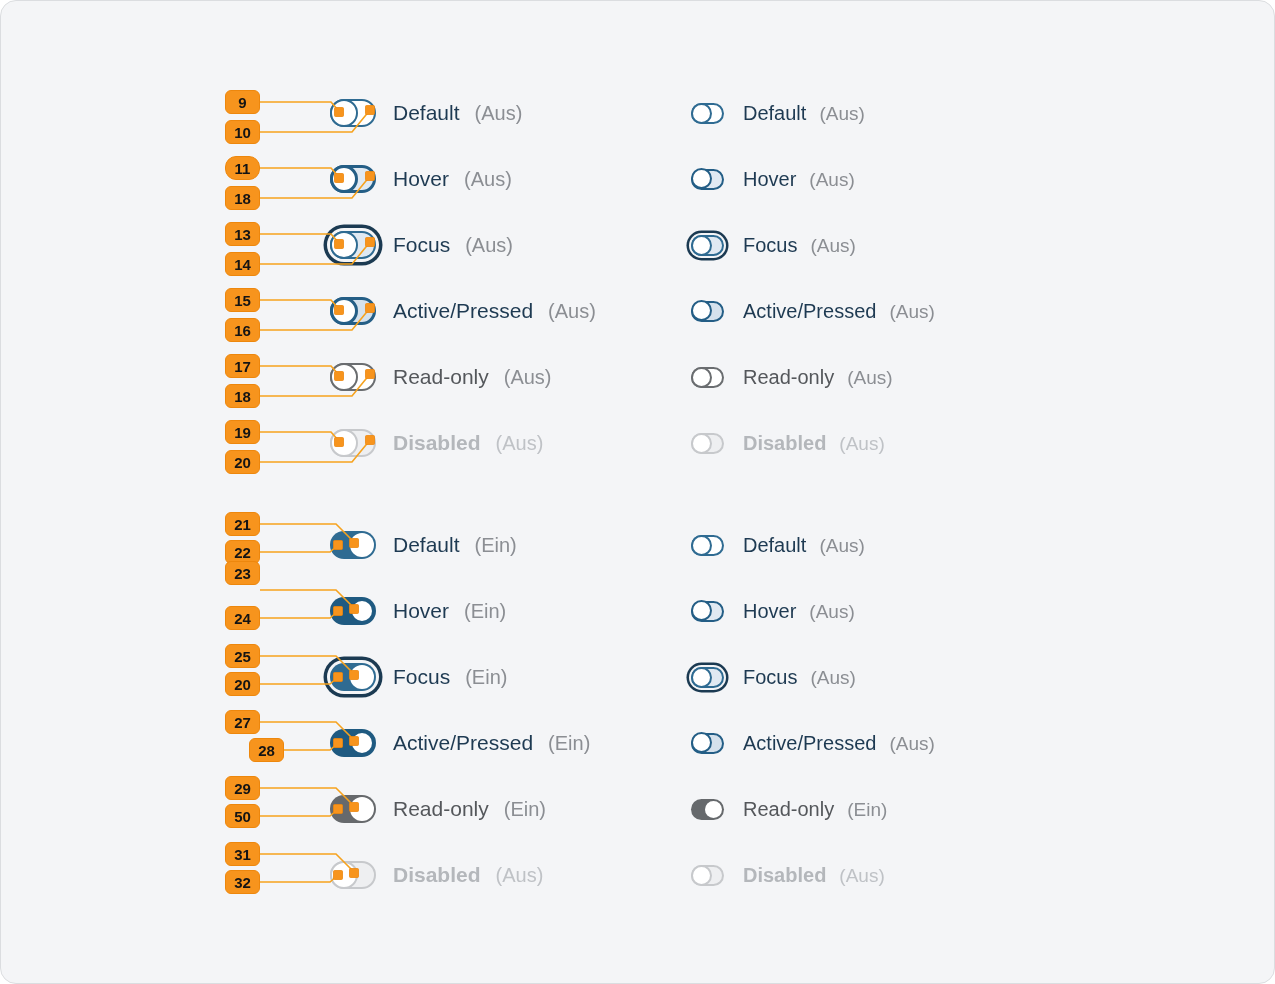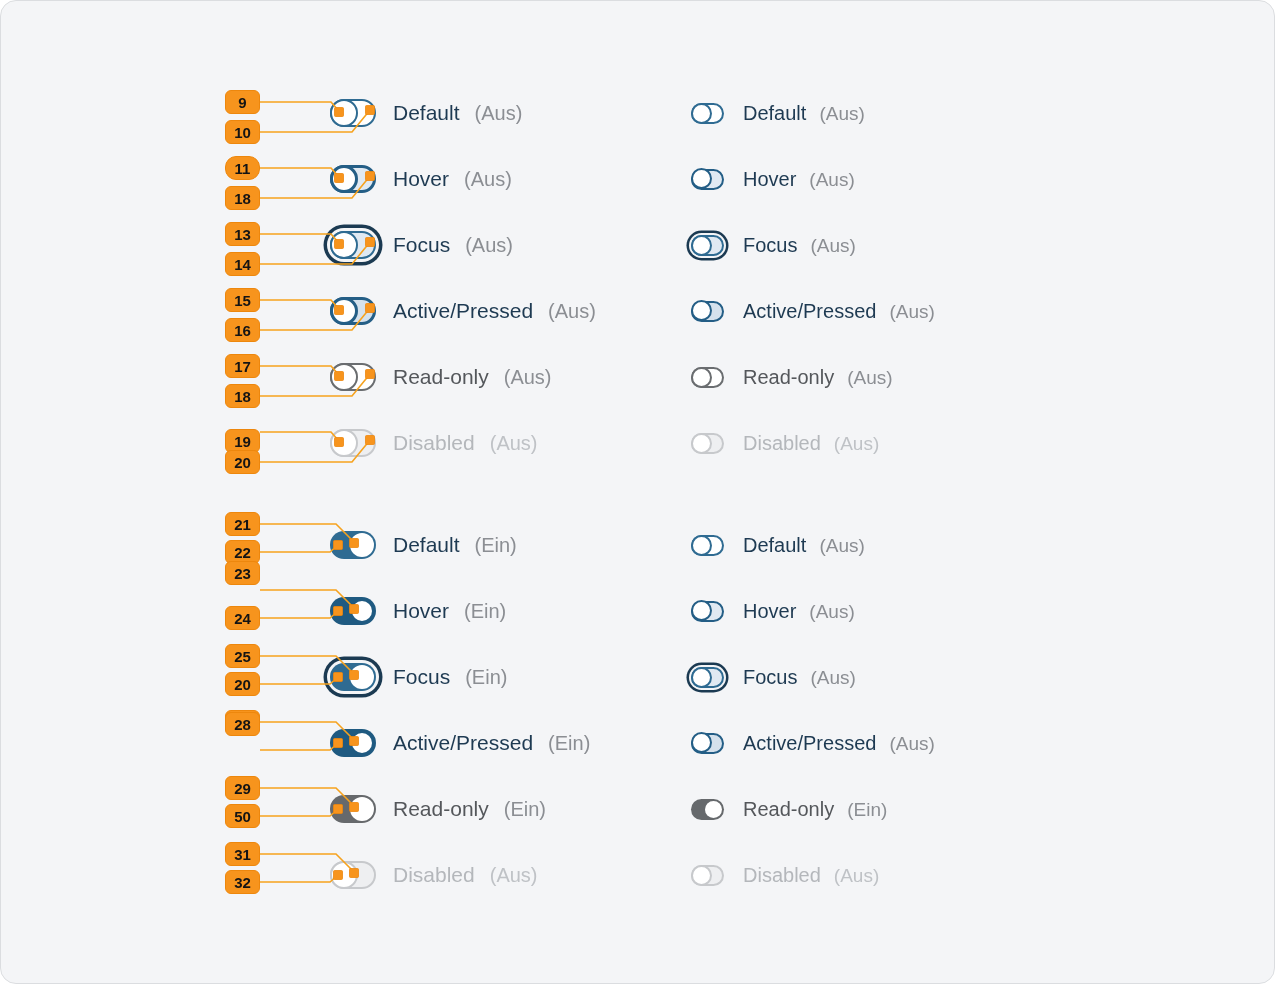--- a/index.html
+++ b/index.html
@@ -76,21 +76,21 @@
   
   .rowlabel{
     position:absolute;display:flex;align-items:baseline;z-index:2;
     transform:translateY(-50%);white-space:nowrap;text-align:right;
   }
   .rowlabel .lbl{font-size:21px;color:var(--labelNavy);}
   .rowlabel .val{font-size:20px;color:var(--valueGray);margin-left:15px;}
   .rowlabel.small .lbl{font-size:20px;}
   .rowlabel.small .val{font-size:19px;margin-left:13px;}
   .rowlabel.readonly .lbl{color:var(--labelReadonly);}
-  .rowlabel.disabled .lbl{color:var(--labelDisabled);}
+  .rowlabel.disabled .lbl{color:var(--labelDisabled);font-weight:bold;}
   .rowlabel.disabled .val{color:#BFC2C6;}
 
   #overlay{position:absolute;left:0;top:0;z-index:3;pointer-events:none;}
 </style>
 </head>
 <body>
 
 <div id="canvas">
 
 <div class="badge" style="top: 89px;">9</div>
@@ -131,21 +131,21 @@
     </div>
     <div class="badge" style="top: 353px;">17</div>
     <div class="badge" style="top: 383px;">18</div>
     <div class="toggle lg off t-readonly-off" title="Read-only" style="top: 362px;">
       <span class="knob"></span>
     </div>
     <div class="rowlabel readonly" style="left: 392px; top: 376px;">
       <span class="lbl">Read-only</span>
       <span class="val">(Aus)</span>
     </div>
-    <div class="badge" style="top: 419px; margin-top: 9px;">19</div>
+    <div class="badge" style="top: 419px;">19</div>
     <div class="badge" style="top: 449px;">20</div>
     <div class="toggle lg off t-disabled-off" title="Disabled" style="top: 428px;">
       <span class="knob"></span>
     </div>
     <div class="rowlabel disabled" style="left: 392px; top: 442px;">
       <span class="lbl">Disabled</span>
       <span class="val">(Aus)</span>
     </div>
     <div class="badge" style="top: 511px;">21</div>
     <div class="badge" style="top: 539px;">22</div>
@@ -168,21 +168,21 @@
     <div class="badge" style="top: 643px;">25</div>
     <div class="badge" style="top: 671px;">20</div>
     <div class="toggle lg on t-focus-on" title="Focus" style="top: 662px;">
       <span class="knob"></span>
     </div>
     <div class="rowlabel normal" style="left: 392px; top: 676px;">
       <span class="lbl">Focus</span>
       <span class="val">(Ein)</span>
     </div>
     <div class="badge" style="top: 709px;">27</div>
-    <div class="badge" style="top: 711px;">28</div>
+    <div class="badge" style="top: 737px; margin-left: 24px;">28</div>
     <div class="toggle lg on t-active-on inset" title="Active/Pressed" style="top: 728px;">
       <span class="knob"></span>
     </div>
     <div class="rowlabel normal" style="left: 392px; top: 742px;">
       <span class="lbl">Active/Pressed</span>
       <span class="val">(Ein)</span>
     </div>
     <div class="badge" style="top: 775px;">29</div>
     <div class="badge" style="top: 803px;">50</div>
     <div class="toggle lg on t-readonly-on" title="Read-only" style="top: 794px;">

